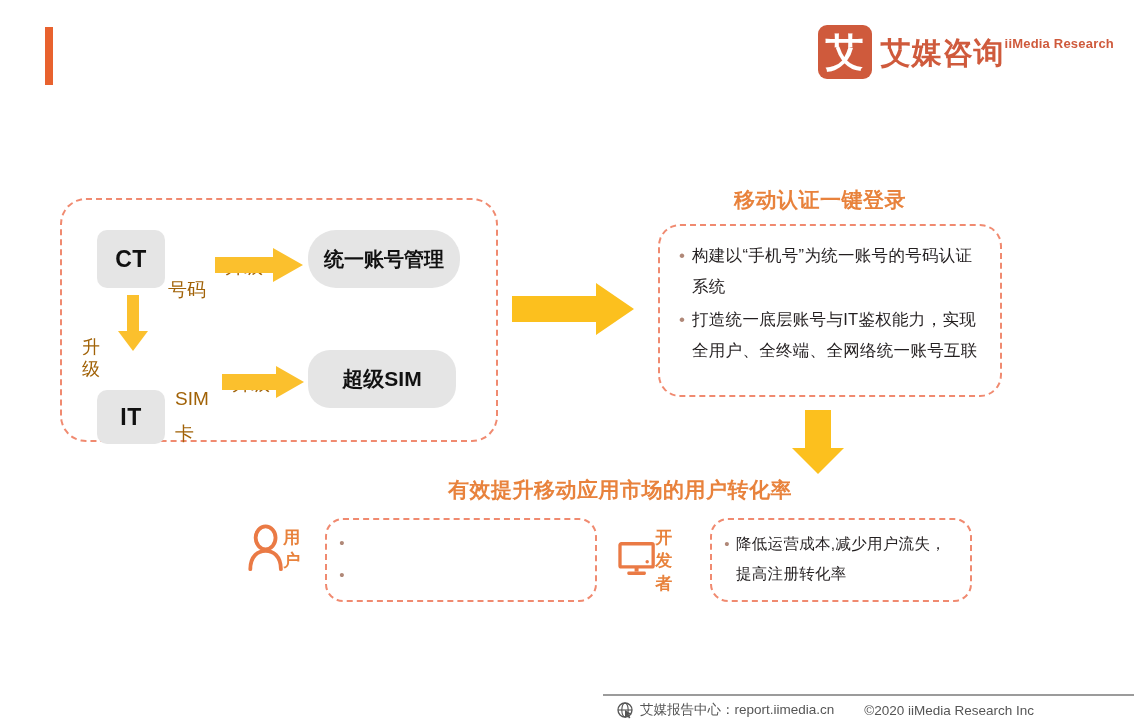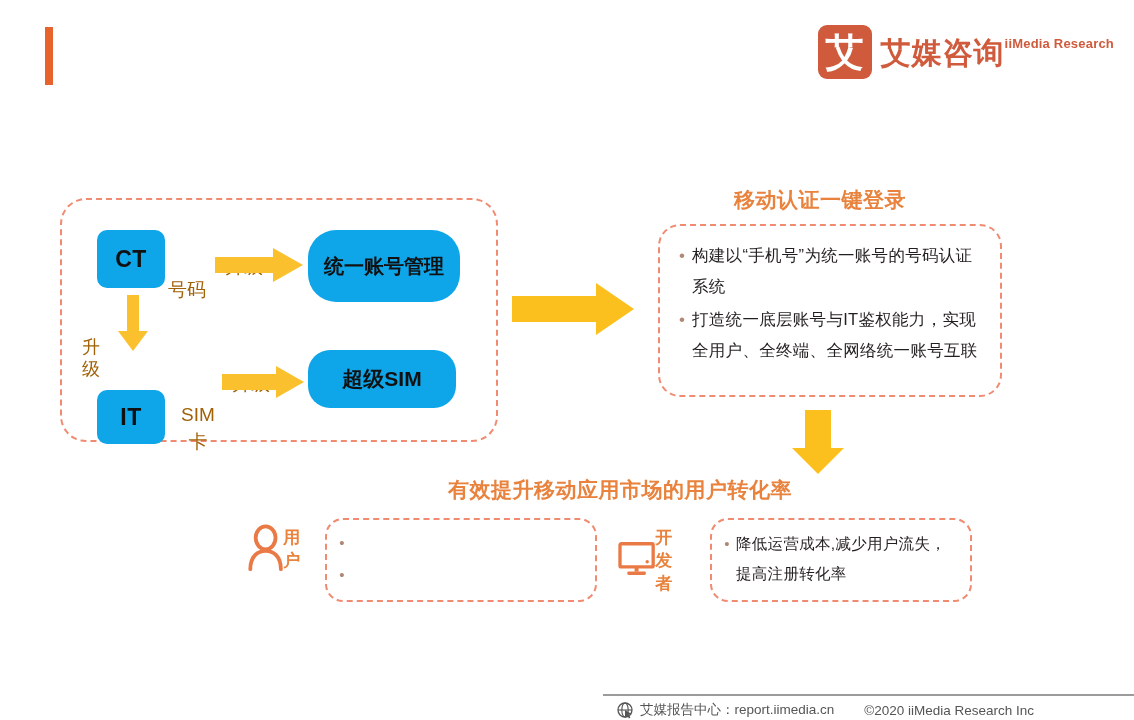--- a/index.html
+++ b/index.html
@@ -85,21 +85,21 @@
   .left-panel {
     position: absolute;
     left: 60px; top: 198px;
     width: 438px; height: 244px;
     border: 2px dashed #f08a70;
     border-radius: 26px;
     box-sizing: border-box;
   }
   .obox {
     position: absolute;
-    background: #0ea5e9;
+    background: #e5e5e5;
     border-radius: 10px;
     display: flex;
     align-items: center;
     justify-content: center;
     color: #111111;
     font-weight: bold;
     text-align: center;
   }
   .box-ct {
     left: 97px; top: 230px;
@@ -109,21 +109,21 @@
   }
   .box-it {
     left: 97px; top: 350px;
     width: 68px; height: 54px;
     font-size: 23px;
     letter-spacing: 0.5px;
     margin-top: 40px;
   }
   .box-unified {
     left: 308px; top: 230px;
-    width: 152px; height: 72px;
+    width: 152px; height: 58px;
     font-size: 20px;
     border-radius: 28px;
   }
   .box-supersim {
     left: 308px; top: 350px;
     width: 148px; height: 58px;
     font-size: 21px;
     border-radius: 22px;
   }
 
@@ -131,23 +131,23 @@
     position: absolute;
     font-size: 19px;
     font-weight: normal;
     color: #a16207;
     white-space: nowrap;
     margin-top: 28px;
   }
   .lbl-haoma { left: 168px; top: 249px; }
   .lbl-sheng1 { left: 225px; top: 226px; }
   .lbl-sim {
-    left: 175px; top: 373px;
-    text-align: center;
-    line-height: 27px;
+    left: 175px; top: 353px;
+    text-align: left;
+    line-height: 35px;
     white-space: normal;
     width: 46px;
   }
   .lbl-sheng2 { left: 232px; top: 343px; }
   .lbl-sheng-vert {
     left: 82px; top: 308px;
     width: 20px;
     line-height: 22px;
     white-space: normal;
     font-size: 18px;

